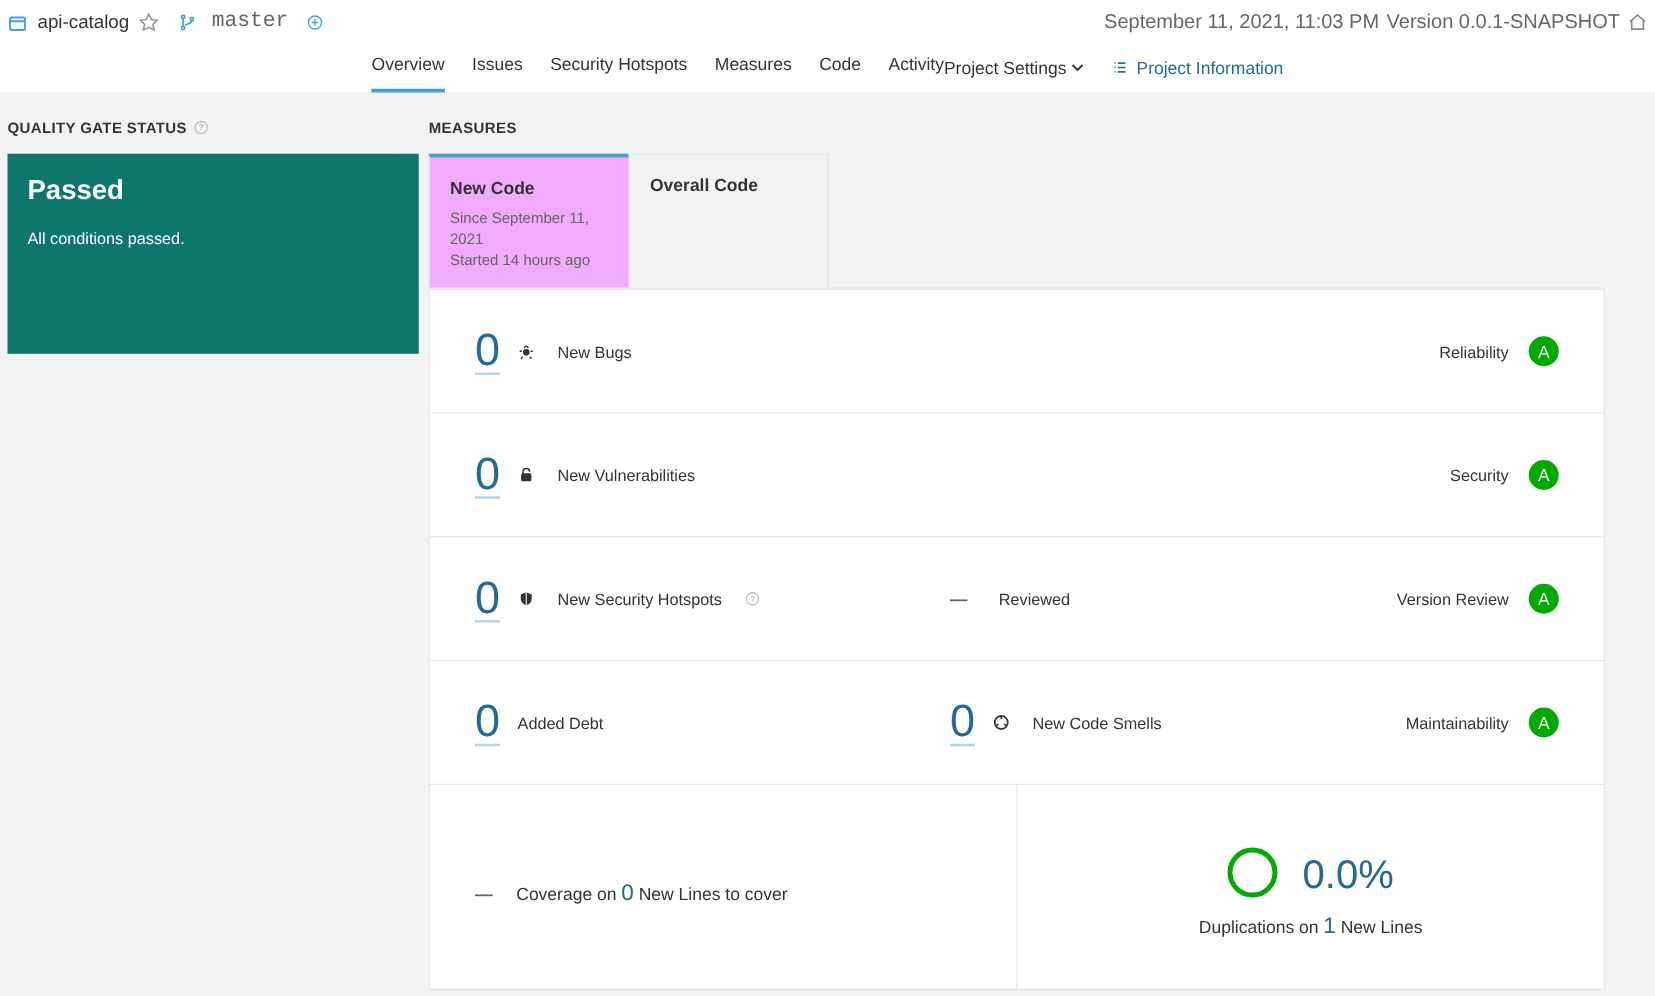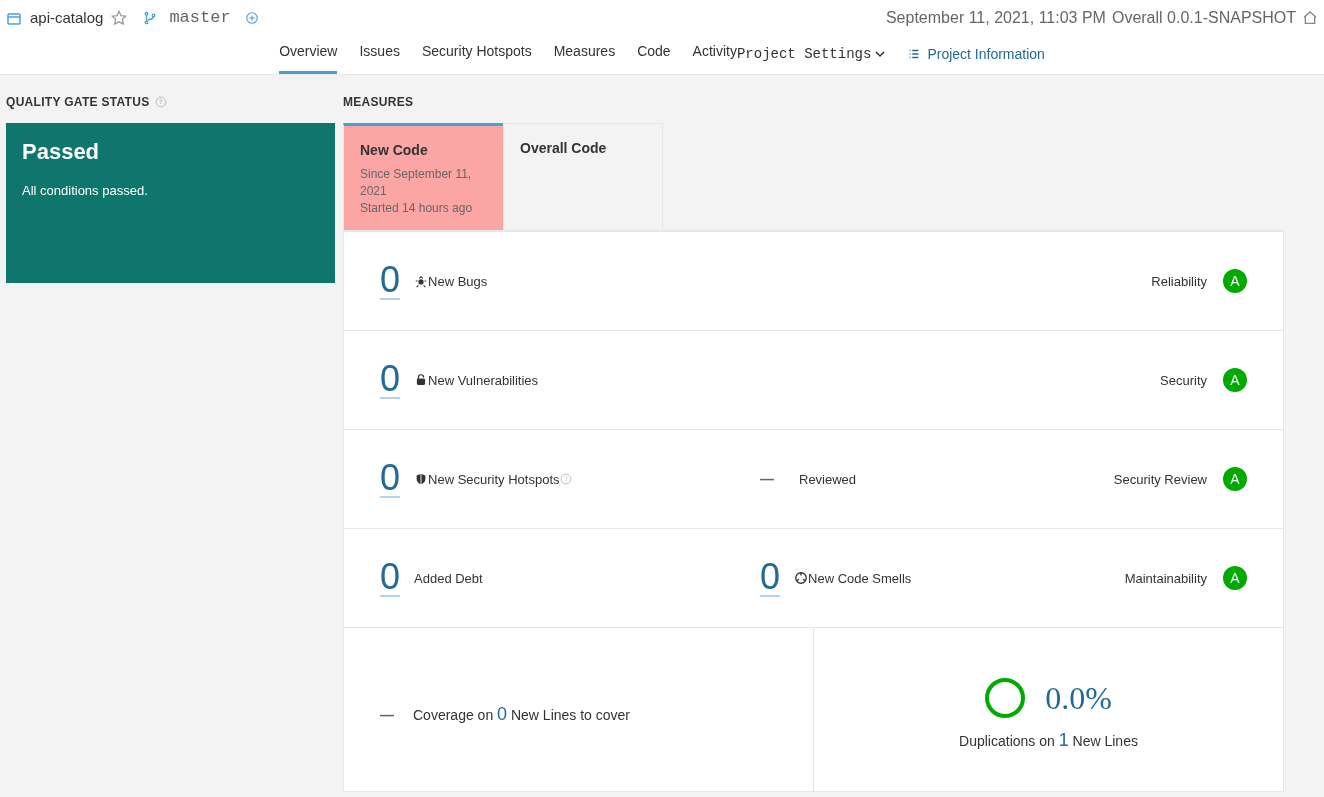--- a/index.html
+++ b/index.html
@@ -10,58 +10,58 @@
   .header-left { display: flex; align-items: center; gap: 8px; }
   .project-name { font-size: 15px; color: #333; }
   .branch-name { font-size: 17px; color: #666; margin-left: 4px; font-family: Liberation Mono, monospace; }
   .header-right { display: flex; align-items: center; gap: 6px; font-size: 16px; color: #666; }
 
   .nav-row { display: flex; align-items: center; justify-content: center; border-bottom: 1px solid #e6e6e6; padding: 0 6px; }
   .nav-tabs { display: flex; gap: 22px; }
   .nav-tab { padding: 10px 0 12px 0; font-size: 14px; color: #333; cursor: pointer; border-bottom: 3px solid transparent; }
   .nav-tab.active { border-bottom-color: #4b9fd5; font-weight: 500; }
   .nav-right { display: flex; align-items: center; gap: 22px; }
-  .nav-dropdown { font-size: 14px; color: #333; cursor: pointer; display: flex; align-items: center; gap: 4px; font-family: Liberation Mono, monospace; }
+  .nav-dropdown { font-size: 14px; color: #333; cursor: pointer; display: flex; align-items: center; gap: 4px; }
   .nav-link { font-size: 14px; color: #236a97; cursor: pointer; display: flex; align-items: center; gap: 6px; }
 
   .content { display: flex; background: #f3f3f3; min-height: calc(100vh - 80px); }
   .left-col { width: 343px; padding: 20px 8px 20px 6px; }
   .right-col { flex: 1; padding: 20px 40px 20px 0; }
 
   .section-title { font-size: 12px; font-weight: 600; color: #333; letter-spacing: 0.3px; margin-bottom: 14px; display: flex; align-items: center; gap: 6px; }
 
   .gate-card { background: #0f766e; color: #fff; padding: 16px; min-height: 160px; }
   .gate-card h2 { font-size: 22px; font-weight: 600; margin-bottom: 18px; }
   .gate-card p { font-size: 13px; }
 
   .measures-tabs { display: flex; border-bottom: 1px solid #e6e6e6; }
   .mtab { width: 160px; padding: 16px 16px 14px 16px; background: #f3f3f3; border: 1px solid #e6e6e6; border-bottom: none; cursor: pointer; border-right: none; }
-  .mtab.active { background: #fca5a5; border-top: 3px solid #4b9fd5; }
+  .mtab.active { background: #f0abfc; border-top: 3px solid #4b9fd5; }
   .mtab + .mtab { border-left: 1px solid #e6e6e6; border-right: 1px solid #e6e6e6; }
   .mtab-title { font-size: 14px; font-weight: 600; color: #333; margin-bottom: 8px; }
   .mtab-sub { font-size: 12px; color: #666; line-height: 1.4; }
 
   .measures-body { background: transparent; }
   .metric-row { background: #fff; border: 1px solid #e6e6e6; border-top: none; display: flex; align-items: center; padding: 30px 36px; }
   .metric-row:first-child { border-top: 1px solid #e6e6e6; }
   .metric-seg { display: flex; align-items: center; gap: 14px; }
   .metric-seg.center { flex: 1; justify-content: flex-start; margin-left: 80px;}
   .metric-seg.first { min-width: 300px; }
   .metric-seg.right { margin-left: auto; gap: 16px; }
   .big-num { font-size: 36px; font-weight: 300; color: #236a97; border-bottom: 2px solid #b0d5ed; line-height: 1; }
-  .metric-label { font-size: 13px; color: #333; display: flex; align-items: center; gap: 0; }
+  .metric-label { font-size: 13px; color: #333; display: flex; align-items: center; gap: 18px; }
   .rating-badge { width: 24px; height: 24px; border-radius: 50%; background: #00aa00; color: #fff; display: flex; align-items: center; justify-content: center; font-size: 14px; font-weight: 500; }
   .dash { color: #666; font-weight: 600; font-size: 14px; letter-spacing: -1px;}
 
   .bottom-row { display: flex; background: #fff; border: 1px solid #e6e6e6; border-top: none; }
   .bottom-cell { flex: 1; padding: 50px 36px 40px 36px; display: flex; flex-direction: column; align-items: center; justify-content: center; }
   .bottom-cell:first-child { border-right: 1px solid #e6e6e6; flex-direction: row; gap: 20px; justify-content: flex-start; }
   .coverage-text { font-size: 14px; color: #333; }
   .inline-num { font-size: 18px; color: #236a97; }
-  .donut-wrap { display: flex; align-items: center; gap: 20px; font-family: Liberation Serif, serif; }
+  .donut-wrap { display: flex; align-items: flex-end; gap: 20px; }
   .donut { width: 40px; height: 40px; border: 4px solid #00aa00; border-radius: 50%; }
   .pct { font-size: 32px; font-weight: 300; color: #236a97; }
   .dup-text { margin-top: 12px; font-size: 14px; color: #333; }
 
   .icon { display: inline-flex; align-items: center; justify-content: center; }
   .svg { display: block; }
 </style>
 </head>
 <body>
 
@@ -90,21 +90,21 @@
     <span class="branch-name">master</span>
     <span class="icon" style="margin-left:6px;">
       <svg class="svg" width="14" height="14" viewBox="0 0 16 16">
           <circle cx="8" cy="8" r="6" fill="none" stroke="#4b9fd5" stroke-width="1.3"></circle>
           <path d="M8 5v6M5 8h6" stroke="#4b9fd5" stroke-width="1.3"></path>
         </svg>
     </span>
   </div>
   <div class="header-right">
     <span>September 11, 2021, 11:03 PM</span>
-    <span>Overall 0.0.1-SNAPSHOT</span>
+    <span>Version 0.0.1-SNAPSHOT</span>
     <span class="icon">
       <svg class="svg" width="16" height="16" viewBox="0 0 24 24" fill="none" stroke="#888" stroke-width="2">
           <path d="M3 11l9-8 9 8M5 10v10h14V10"></path>
         </svg>
     </span>
   </div>
 </div>
 
 <div class="nav-row">
   <div class="nav-tabs">
@@ -223,21 +223,21 @@
                   <text x="8" y="11" text-anchor="middle" font-size="9" fill="#bbb">?</text>
                 </svg>
             </span>
           </span>
         </div>
         <div class="metric-seg center">
           <span class="dash">—</span>
           <span style="margin-left:12px;">Reviewed</span>
         </div>
         <div class="metric-seg right">
-          <span>Security Review</span>
+          <span>Version Review</span>
           <span class="rating-badge">A</span>
         </div>
       </div>
 
       <div class="metric-row">
         <div class="metric-seg first">
           <span class="big-num">0</span>
           <span class="metric-label">
             <span>Added Debt</span>
           </span>

